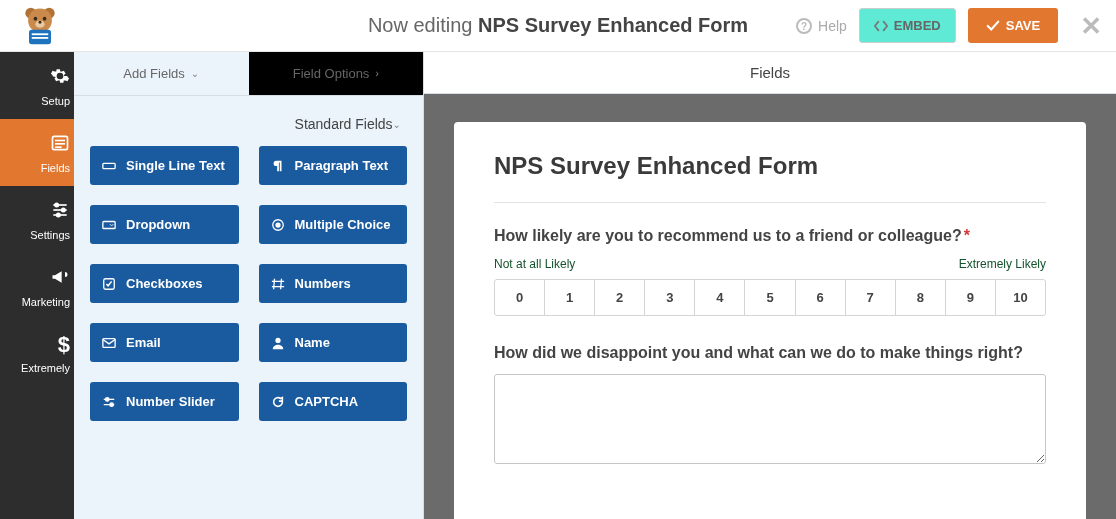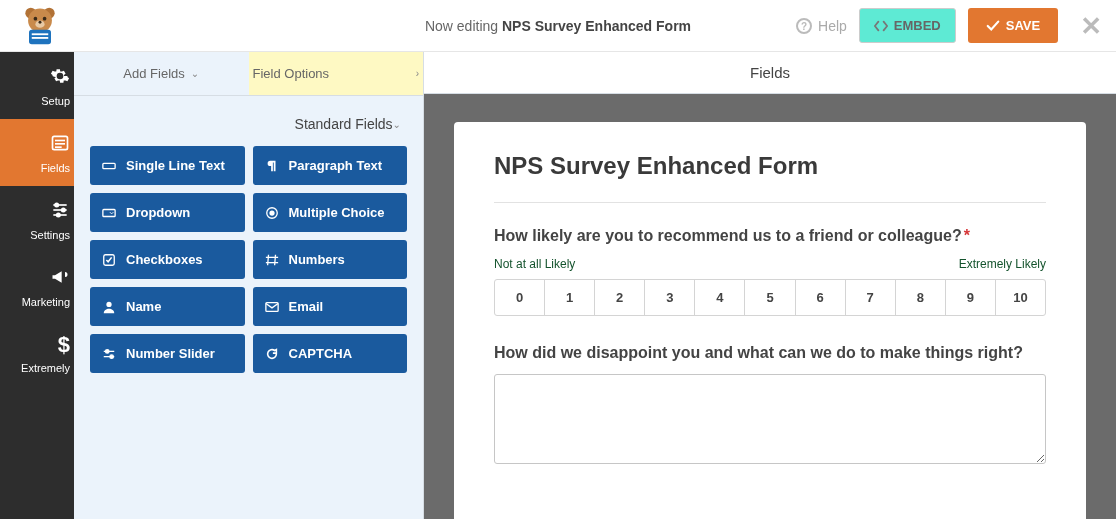--- a/index.html
+++ b/index.html
@@ -1,21 +1,21 @@
 <!DOCTYPE html>
 <html><head>
 <meta charset="utf-8">
 <style>
   * { box-sizing: border-box; margin: 0; padding: 0; font-family: -apple-system, BlinkMacSystemFont, "Segoe UI", Arial, sans-serif; }
   body { background: #fff; color: #444; width: 1116px; height: 519px; overflow: hidden; }
 
   
   .topbar { height: 52px; display: flex; align-items: center; padding: 0 14px 0 10px; border-bottom: 1px solid #e6e6e6; position: relative; }
   .logo { width: 60px; display:flex; align-items:center; justify-content:center; }
-  .top-title { position:absolute; left:0; right:0; text-align:center; font-size: 14px; color:#444; pointer-events:none; }
+  .top-title { position:absolute; left:0; right:0; text-align:center; font-size: 20px; color:#444; pointer-events:none; }
   .top-title .light { color:#666; font-weight: 400; }
   .top-title .bold { font-weight: 700; color:#444; }
   .top-actions { margin-left:auto; display:flex; align-items:center; gap:12px; z-index:2; }
   .help-link { color:#aaa; font-size:14px; display:flex; align-items:center; gap:6px; cursor:pointer; }
   .btn-embed { background:#5eead4; border:1px solid #ccc; color:#666; font-weight:600; font-size:13px; padding:9px 14px; border-radius:3px; display:flex; align-items:center; gap:6px; cursor:pointer; }
   .btn-save { background:#e27730; border:none; color:#fff; font-weight:700; font-size:13px; padding:10px 18px; border-radius:3px; display:flex; align-items:center; gap:6px; cursor:pointer; }
   .close-x { color:#bbb; font-size:26px; font-weight:700; margin-left:10px; cursor:pointer; line-height:1; }
 
   .main { display:flex; height: calc(519px - 52px); }
 
@@ -26,21 +26,21 @@
   .rail-item .glyph { display:block; font-size:20px; margin-bottom:6px; line-height:1; }
   .rail-item svg { width:20px; height:20px; }
 
   
   .panel { width: 350px; background:#ebf3fb; border-right:1px solid #d6dde4; display:flex; flex-direction:column; overflow:hidden; }
   .panel-tabs { display:flex; background:#fff; border-bottom:1px solid #d6dde4; }
   .panel-tab { flex:1; text-align:center; padding:14px 4px; font-size:13px; color:#666; cursor:pointer; display:flex; align-items:center; justify-content:center; gap:6px; }
   .panel-tab.active { background:#ebf3fb; }
   .panel-body { padding:0 16px 24px 16px; overflow:auto; }
   .section-head { display:flex; justify-content:flex-end; align-items:center; padding:20px 6px 14px; font-size:14px; color:#444; cursor:pointer; }
-  .field-grid { display:grid; grid-template-columns:1fr 1fr; gap:8px; }
+  .field-grid { display:grid; grid-template-columns:1fr 1fr; gap:20px; }
   .field-btn { background:#1a5a9e; color:#fff; border:none; border-radius:3px; padding:12px 12px; font-size:13px; text-align:left; display:flex; align-items:center; gap:10px; cursor:pointer; font-weight:600; }
   .field-btn .ficon { width:14px; height:14px; flex:0 0 14px; display:inline-flex; align-items:center; justify-content:center; }
 
   
   .canvas { flex:1; background:#6b6b6b; display:flex; flex-direction:column; }
   .canvas-hdr { background:#fff; text-align:center; font-size:15px; color:#444; padding:12px 0; border-bottom:1px solid #d6dde4; }
   .canvas-stage { flex:1; padding:28px 30px 0 30px; overflow:auto; }
   .form-card { background:#fff; border-radius:4px; padding:30px 40px 10px; min-height:420px; }
   .form-title { font-size:24px; font-weight:700; color:#3a3a3a; padding-bottom:22px; border-bottom:1px solid #e2e2e2; margin-bottom:24px; }
   .form-label { font-size:16px; font-weight:700; color:#444; margin-bottom:12px; display:block; }
@@ -147,21 +147,21 @@
       <span>Extremely</span>
     </div>
   </div>
 
   <div class="panel">
     <div class="panel-tabs">
       <div class="panel-tab active">
         <span>Add Fields</span>
         <span class="chev">⌄</span>
       </div>
-      <div class="panel-tab" style="background:#fef9c3;justify-content:space-between;">
+      <div class="panel-tab" style="background:#000000;">
         <span>Field Options</span>
         <span class="chev">›</span>
       </div>
     </div>
     <div class="panel-body">
       <div class="section-head">
         <span>Standard Fields</span>
         <span class="chev">⌄</span>
       </div>
       <div class="field-grid" id="field-grid">
@@ -215,35 +215,35 @@
                 <line x1="4" y1="2" x2="3" y2="14"></line>
                 <line x1="12" y1="2" x2="11" y2="14"></line>
                 <line x1="1" y1="5" x2="15" y2="5"></line>
                 <line x1="1" y1="11" x2="15" y2="11"></line>
               </svg>
             </span>
             <span>Numbers</span>
           </button>
           <button class="field-btn">
             <span class="ficon">
-              <svg viewBox="0 0 16 16" width="14" height="14" fill="#fff">
-                <circle cx="8" cy="5" r="3"></circle>
-                <path d="M2 15c0-3 3-5 6-5s6 2 6 5z"></path>
-              </svg>
-            </span>
-            <span>Name</span>
-          </button>
-          <button class="field-btn">
-            <span class="ficon">
               <svg viewBox="0 0 16 16" width="14" height="14" fill="none" stroke="#fff" stroke-width="1.5">
                 <rect x="1" y="3" width="14" height="10" rx="1"></rect>
                 <path d="M1 4l7 5 7-5"></path>
               </svg>
             </span>
             <span>Email</span>
+          </button>
+          <button class="field-btn">
+            <span class="ficon">
+              <svg viewBox="0 0 16 16" width="14" height="14" fill="#fff">
+                <circle cx="8" cy="5" r="3"></circle>
+                <path d="M2 15c0-3 3-5 6-5s6 2 6 5z"></path>
+              </svg>
+            </span>
+            <span>Name</span>
           </button>
           <button class="field-btn">
             <span class="ficon">
               <svg viewBox="0 0 16 16" width="14" height="14" stroke="#fff" stroke-width="1.5">
                 <line x1="2" y1="5" x2="14" y2="5"></line>
                 <circle cx="6" cy="5" r="2" fill="#fff"></circle>
                 <line x1="2" y1="11" x2="14" y2="11"></line>
                 <circle cx="11" cy="11" r="2" fill="#fff"></circle>
               </svg>
             </span>

